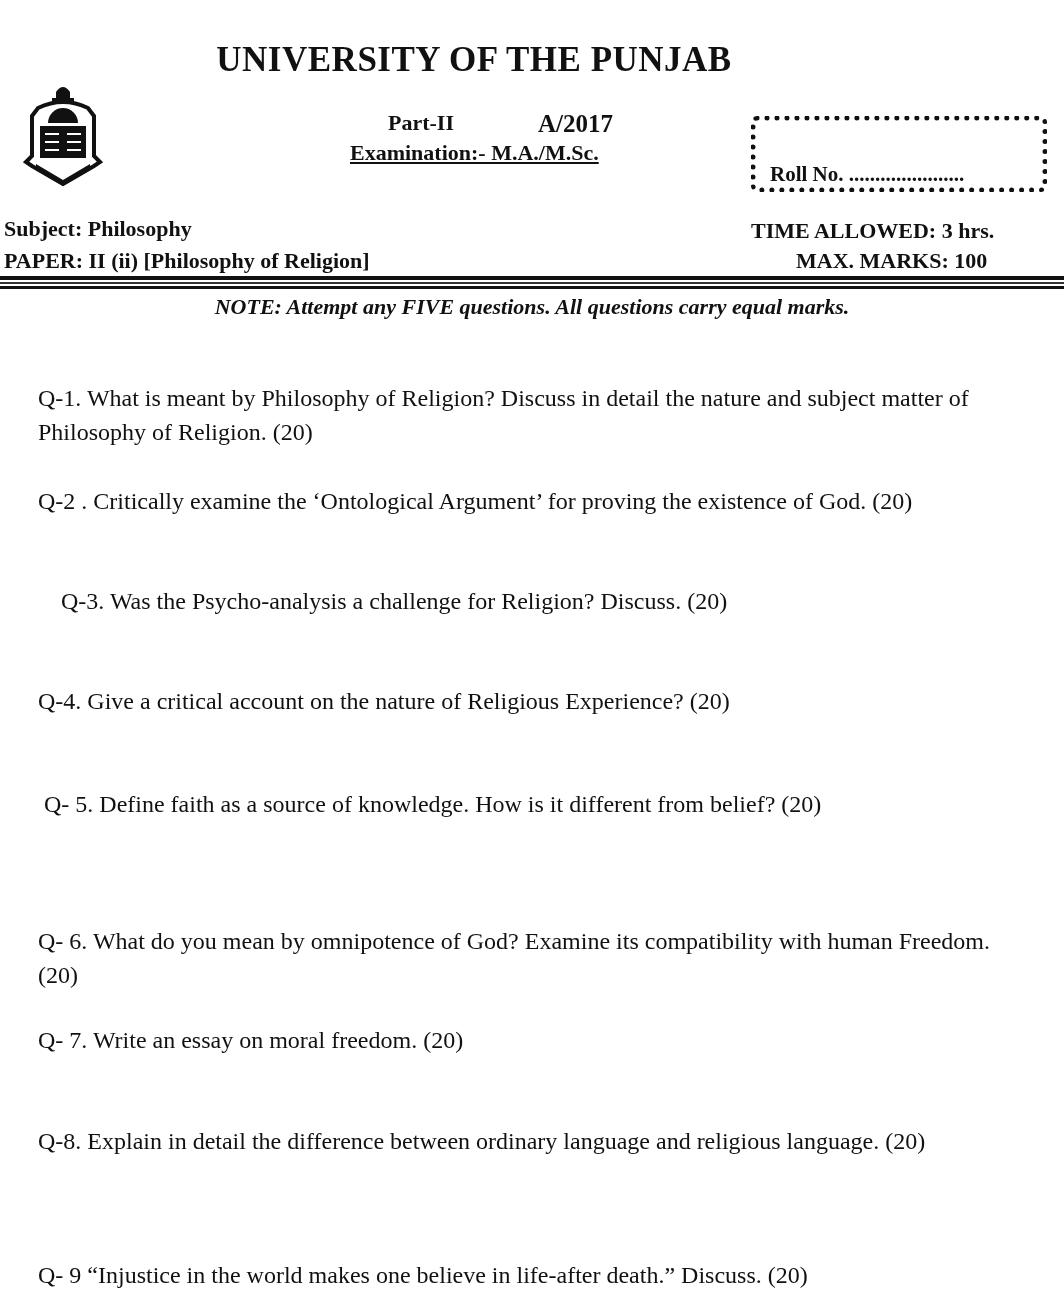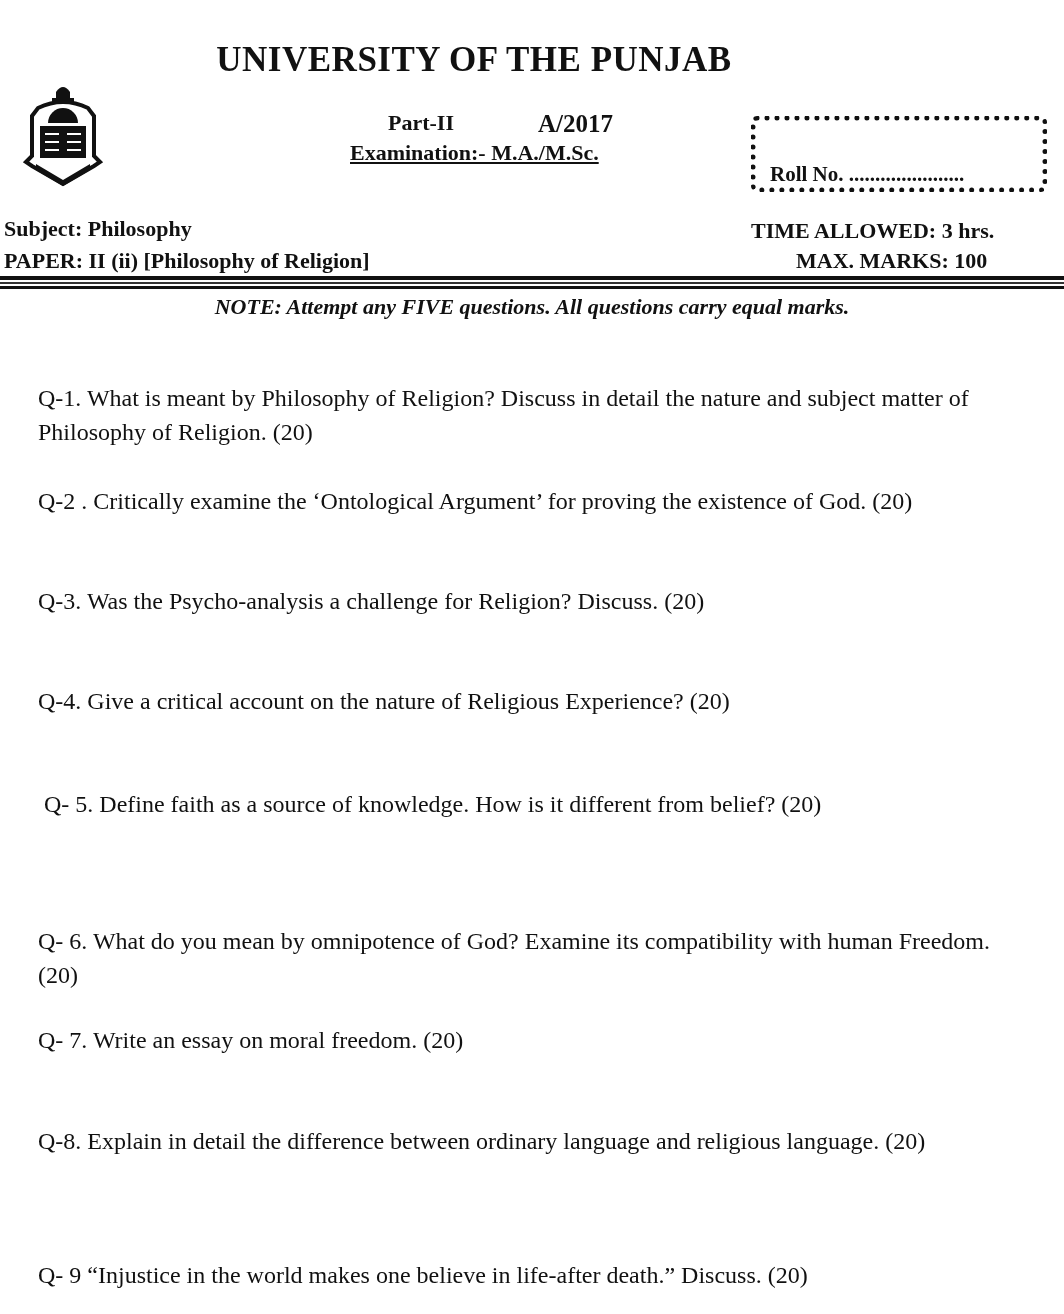--- a/index.html
+++ b/index.html
@@ -57,19 +57,19 @@
 <div class="abs marks">MAX. MARKS: 100</div>
 
 <div class="abs rule1"></div>
 <div class="abs rule2"></div>
 <div class="abs rule3"></div>
 
 <div class="abs note">NOTE: Attempt any FIVE questions. All questions carry equal marks.</div>
 
 <div class="abs q" style="top:381px;">Q-1. What is meant by Philosophy of Religion? Discuss in detail the nature and subject matter of Philosophy of Religion. (20)</div>
 <div class="abs q" style="top:484px;">Q-2 . Critically examine the ‘Ontological Argument’ for proving the existence of God. (20)</div>
-<div class="abs q" style="top:584px;">Q-3.    Was the Psycho-analysis   a challenge for Religion? Discuss. (20)</div>
+<div class="abs q" style="top:584px;margin-left:23px;">Q-3.    Was the Psycho-analysis   a challenge for Religion? Discuss. (20)</div>
 <div class="abs q" style="top:684px;">Q-4.  Give a critical account on the nature of Religious Experience? (20)</div>
 <div class="abs q" style="top:787px; left:44px;">Q- 5. Define faith as a source of knowledge. How is it different from belief? (20)</div>
 <div class="abs q" style="top:924px;">Q- 6.   What do you mean by omnipotence of God? Examine its compatibility with human Freedom. (20)</div>
 <div class="abs q" style="top:1023px;">Q- 7.  Write an essay on moral freedom.  (20)</div>
 <div class="abs q" style="top:1124px;">Q-8.  Explain in detail the difference between ordinary language and religious language. (20)</div>
 <div class="abs q" style="top:1258px;">Q- 9 “Injustice in the world makes one believe in life-after death.” Discuss. (20)</div>
 
 </body></html>

